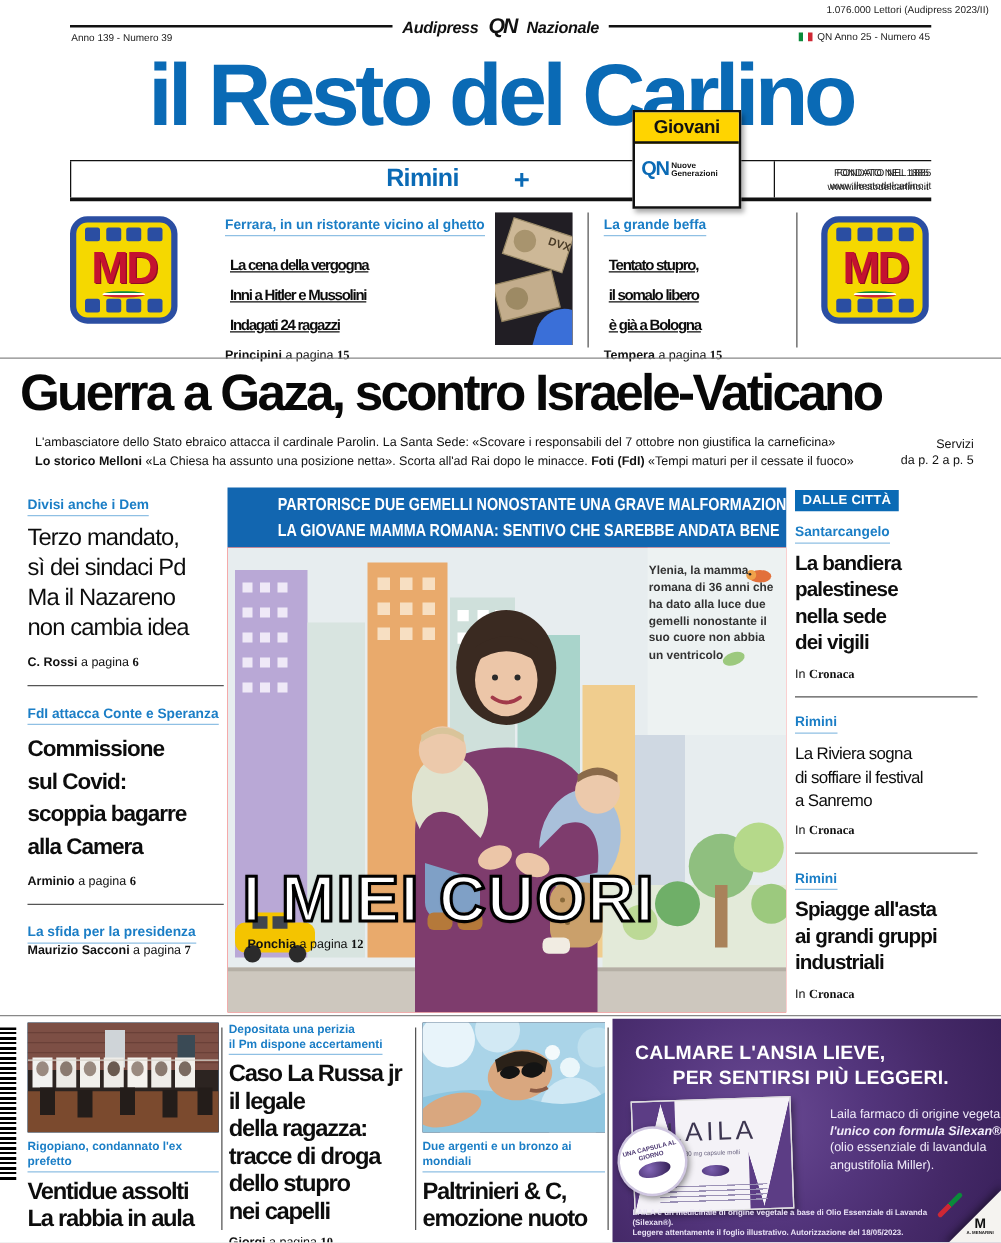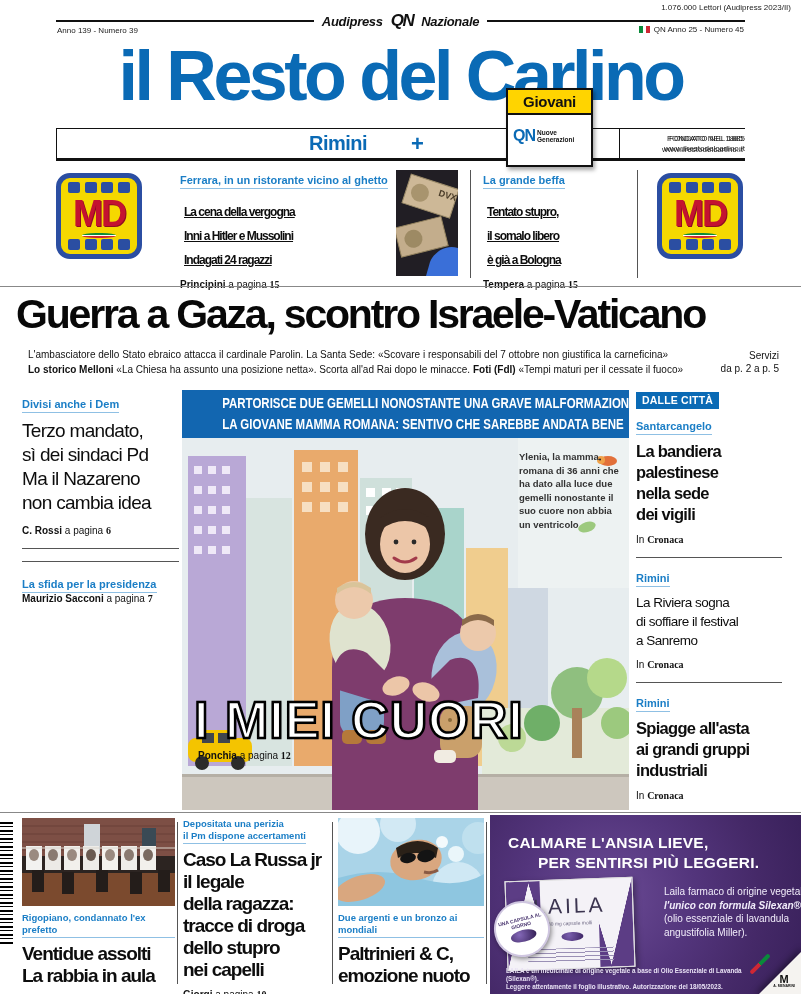--- a/index.html
+++ b/index.html
@@ -293,20 +293,28 @@
   <div class="leftcol">
     <div class="story">
       <span class="kicker">Divisi anche i Dem</span>
       <div class="hl lc-hl light ml">Terzo mandato,
 sì dei sindaci Pd
 Ma il Nazareno
 non cambia idea</div>
       <div class="byline"><span class="bn">C. Rossi</span><span> a pagina </span><span class="bp">6</span></div>
     </div>
     <hr class="sep">
+    <div class="story">
+      <span class="kicker">FdI attacca Conte e Speranza</span>
+      <div class="hl lc-hl bold ml">Commissione
+sul Covid:
+scoppia bagarre
+alla Camera</div>
+      <div class="byline"><span class="bn">Arminio</span><span> a pagina </span><span class="bp">6</span></div>
+    </div>
     <hr class="sep">
     <div class="story">
       <span class="kicker">La sfida per la presidenza</span>
       <div class="byline"><span class="bn">Maurizio Sacconi</span><span> a pagina </span><span class="bp">7</span></div>
     </div>
   </div>
 
   <div class="feature">
     <div class="banner">
       <div>PARTORISCE DUE GEMELLI NONOSTANTE UNA GRAVE MALFORMAZIONE CARDIACA</div>

